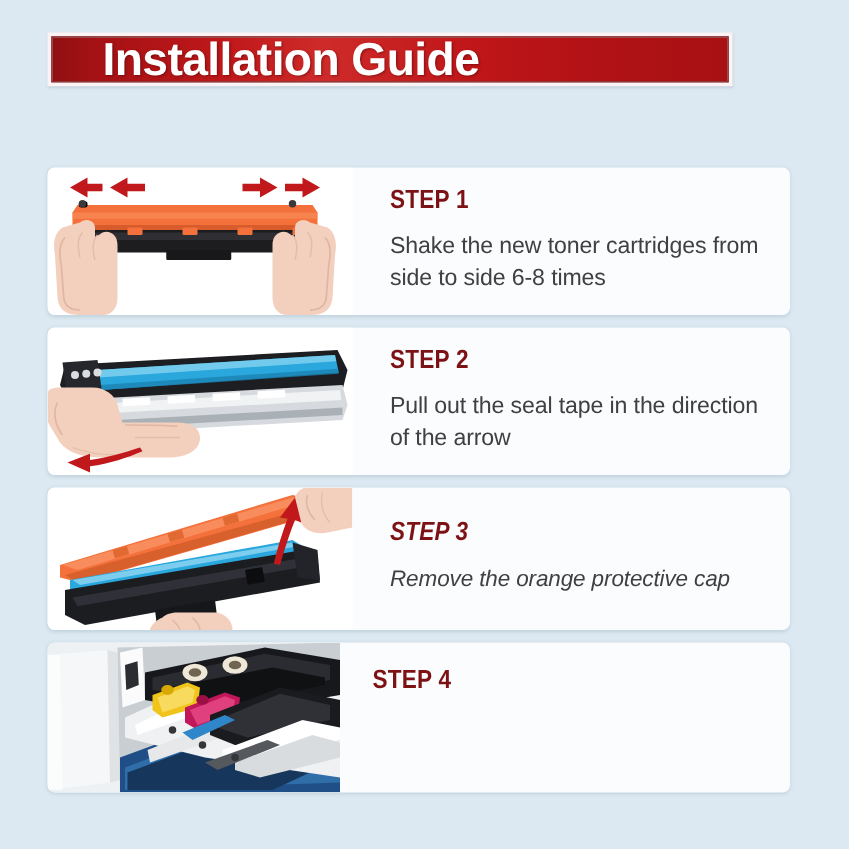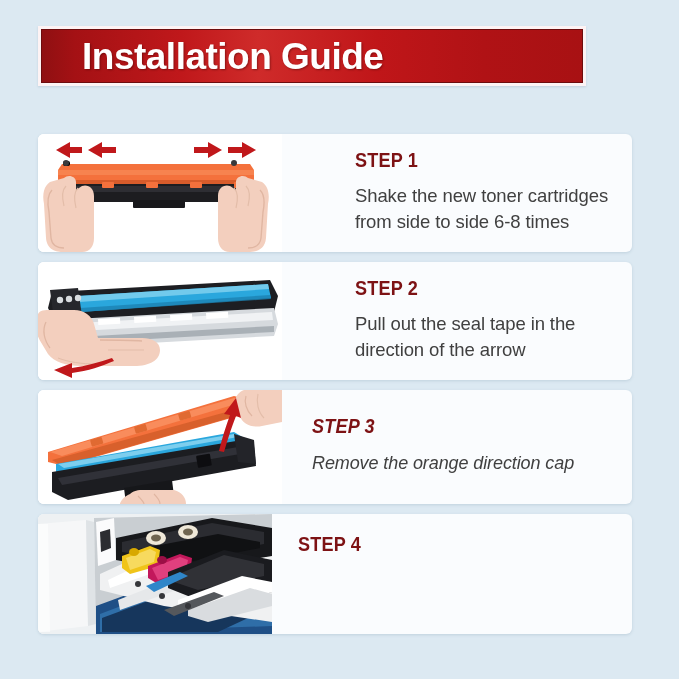--- a/index.html
+++ b/index.html
@@ -19,21 +19,21 @@
     height: 679px;
     background: #dce9f2;
   }
 
   
   .banner-wrap {
     position: absolute;
     left: 38px;
     top: 26px;
     width: 548px;
-    height: 60px;
+    height: 43px;
     background: #fdf3f4;
     padding: 3px;
     box-sizing: border-box;
     box-shadow: 0 1px 2px rgba(120,140,160,0.25);
   }
   .banner {
     width: 100%;
     height: 100%;
     background: linear-gradient(to right,
         #8f1012 0%,
@@ -69,21 +69,21 @@
   .card {
     position: relative;
     background: #fafcfe;
     border-radius: 6px;
     box-shadow: 0 1px 3px rgba(130,155,175,0.30);
     display: flex;
     align-items: stretch;
     margin-bottom: 10px;
     overflow: hidden;
   }
-  .card-1, .card-2 { height: 118px; gap: 43px; }
+  .card-1, .card-2 { height: 118px; }
   .card-3 { height: 114px; font-style: italic; }
   .card-4 { height: 120px; margin-bottom: 0; }
 
   .card-figure {
     position: relative;
     flex: 0 0 244px;
     overflow: hidden;
     background: #ffffff;
   }
   .card-4 .card-figure {
@@ -302,21 +302,21 @@
             </g>
 
             <g fill="#c0181b">
               <path d="M186 62 C190 48 194 36 198 26 L203 28 L198 8 L186 24 L192 25 C188 36 184 48 181 61 Z"></path>
             </g>
           </svg>
         </div>
       </div>
       <div class="card-body">
         <div class="step-label">STEP 3</div>
-        <div class="step-text">Remove the orange direction cap</div>
+        <div class="step-text">Remove the orange protective cap</div>
       </div>
     </div>
 
     <div class="card card-4">
       <div class="card-figure">
         <div class="fig">
           <svg viewBox="0 0 234 120" preserveAspectRatio="xMidYMid slice">
             <rect x="0" y="0" width="234" height="120" fill="#eef1f3"></rect>
 
             <path d="M0 10 L48 6 L50 112 L0 118 Z" fill="#f6f7f8"></path>

